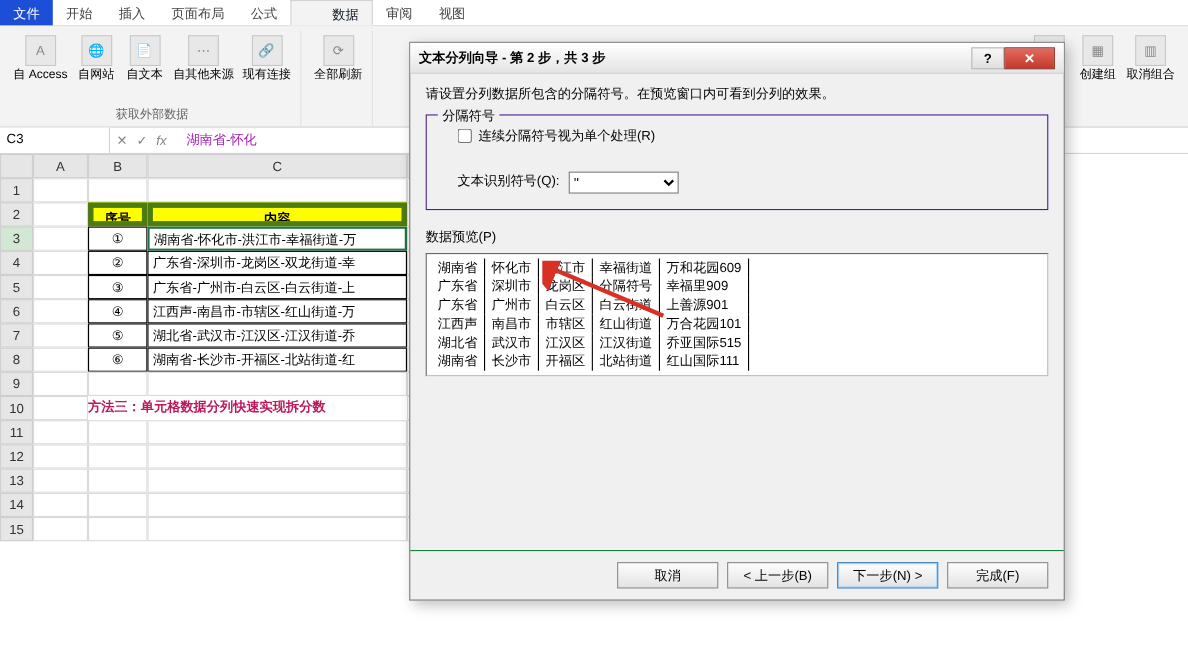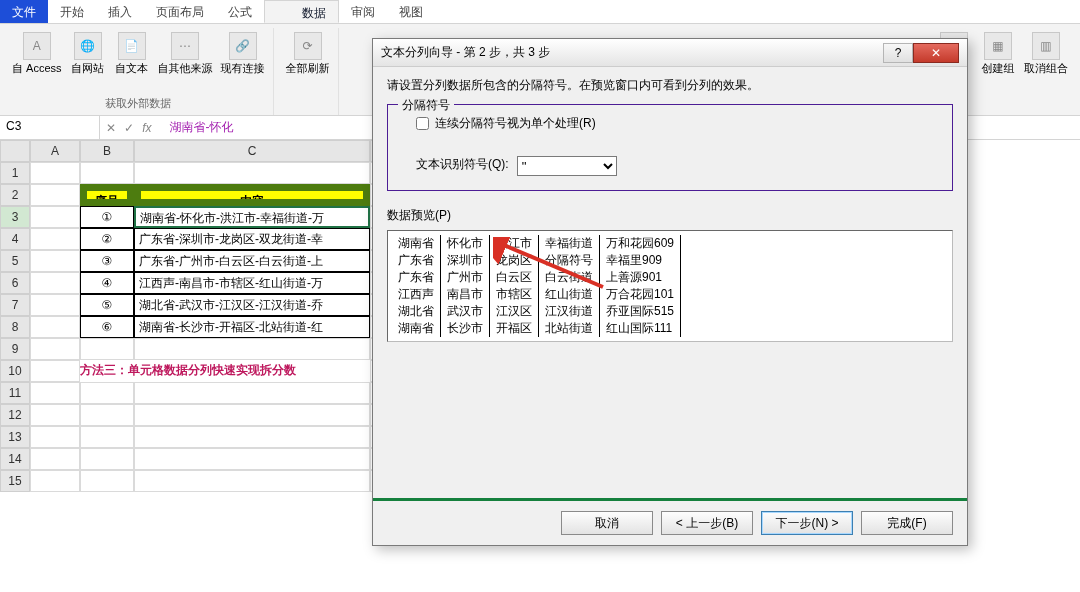--- a/index.html
+++ b/index.html
@@ -109,21 +109,21 @@
   }
   .cell {
     border: 1px solid #dadada;
     padding: 0 4px;
     line-height: 20px;
     overflow: hidden;
     white-space: nowrap;
     background: #fff;
   }
   .cell.sel { border: 2px solid #217346; }
-  .yellow { background: #ffff00; font-weight: bold; text-align: center; border: 7px solid #4d7c0f; }
+  .yellow { background: #ffff00; font-weight: bold; text-align: center; border: 5px solid #4d7c0f; }
   .databorder { border: 1px solid #000; }
   .center { text-align: center; }
   .red-note { color: #be185d; font-weight: bold; padding-left: 0; }
   
   .dialog {
     position: absolute;
     left: 372px;
     top: 38px;
     width: 596px;
     height: 508px;
@@ -134,20 +134,21 @@
     flex-direction: column;
   }
   .dlg-title {
     background: linear-gradient(#fff, #e4e4e4);
     height: 28px;
     display: flex;
     align-items: center;
     padding: 0 8px;
     font-size: 12px;
     border-bottom: 1px solid #ccc;
+    font-weight: bold;
   }
   .dlg-title-text { flex: 1; }
   .dlg-sys { display: flex; gap: 0; }
   .dlg-sys div {
     width: 30px; height: 20px;
     display: flex; align-items: center; justify-content: center;
     border: 1px solid #b5b5b5; background: linear-gradient(#f7f7f7,#e0e0e0);
     font-size: 12px; cursor: pointer;
   }
   .dlg-sys .close { background: linear-gradient(#e46a5e,#c43a2b); color: #fff; border-color: #8a2a20; width: 46px; }
@@ -185,21 +186,21 @@
   .preview-box td {
     border-right: 1px solid #000;
     padding: 0 6px;
     white-space: nowrap;
   }
   .dlg-buttons {
     display: flex;
     justify-content: flex-end;
     gap: 8px;
     padding: 10px 14px;
-    border-top: 3px solid #15803d;
+    border-top: 1px solid #15803d;
     align-items: flex-end;
   }
   .dlg-buttons button {
     min-width: 92px;
     height: 24px;
     background: linear-gradient(#fdfdfd,#e3e3e3);
     border: 1px solid #8a8a8a;
     cursor: pointer;
     font-size: 12px;
   }

